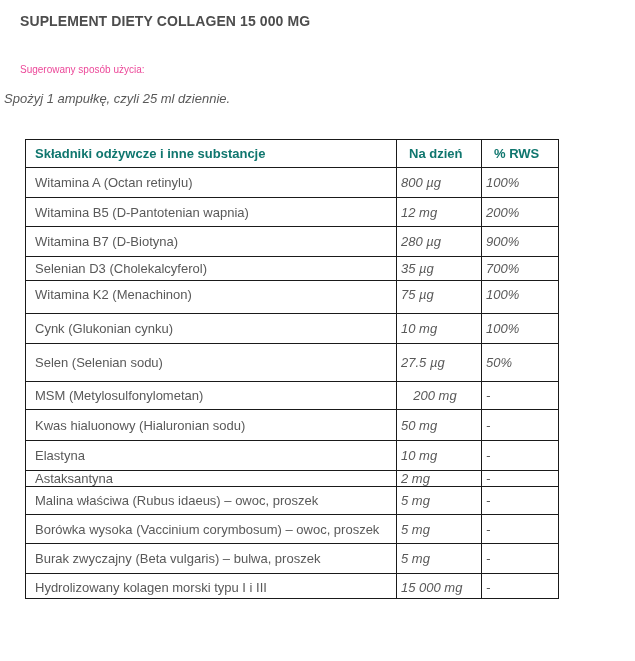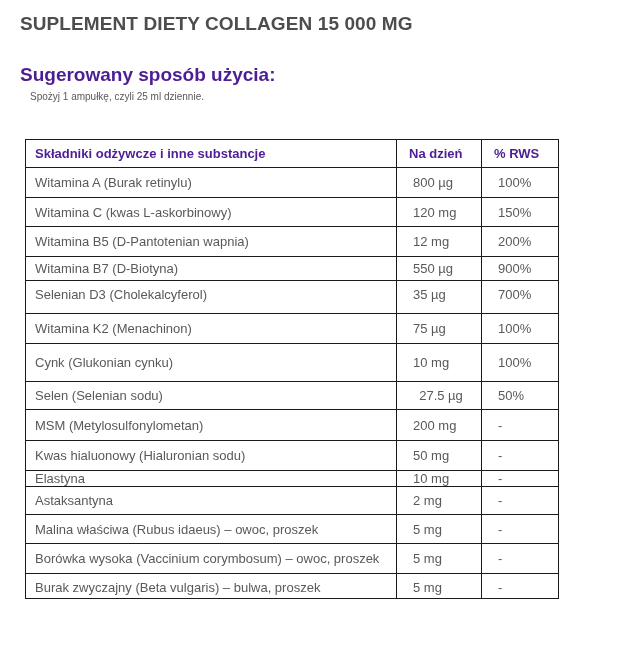--- a/index.html
+++ b/index.html
@@ -10,61 +10,61 @@
     font-family: "Liberation Sans", sans-serif;
   }
   .page {
     position: relative;
     width: 635px; height: 661px;
     background: #ffffff;
     overflow: hidden;
   }
   .doc-title {
     position: absolute; left: 20px; top: 13px;
-    font-size: 19px; font-weight: bold;
+    font-size: 14px; font-weight: bold;
     color: #4d4d4d; letter-spacing: 0.1px;
   }
   .usage-heading {
     position: absolute; left: 20px; top: 64px;
-    font-size: 19px; font-weight: bold;
-    color: #4c1d95;
+    font-size: 10px; font-weight: normal;
+    color: #ec4899;
   }
   .usage-text {
-    position: absolute; left: 30px; top: 91px;
-    font-size: 10px; color: #595959;
+    position: absolute; left: 4px; top: 91px;
+    font-size: 13px; color: #595959; font-style: italic;
   }
   table.nutrition-table {
     position: absolute; left: 25px; top: 139px;
     width: 533px;
     border-collapse: collapse;
     table-layout: fixed;
     font-size: 13px;
     color: #595959;
   }
   .nutrition-table th, .nutrition-table td {
     border: 1px solid #1a1a1a;
     overflow: hidden;
     white-space: nowrap;
   }
   .nutrition-table th {
     text-align: left;
     font-size: 13px;
     font-weight: bold;
-    color: #4c1d95;
+    color: #0f766e;
     height: 28px;
     padding: 0 2px 0 9px;
     vertical-align: middle;
   }
   .nutrition-table th.h-amount, .nutrition-table th.h-rws { padding-left: 12px; }
   .nutrition-table td {
     height: 30px;
     padding: 0 2px 0 9px;
     vertical-align: middle;
   }
-  .nutrition-table td.c-amount, .nutrition-table td.c-rws { padding-left: 16px; }
+  .nutrition-table td.c-amount, .nutrition-table td.c-rws { padding-left: 4px; font-style: italic; }
   
   tbody tr:nth-child(1)  td { height: 30px; }
   tbody tr:nth-child(2)  td { height: 29px; }
   tbody tr:nth-child(3)  td { height: 30px; }
   tbody tr:nth-child(4)  td { height: 24px; }
   tbody tr:nth-child(5)  td { height: 33px; vertical-align: top; padding-top: 6px; }
   tbody tr:nth-child(6)  td { height: 30px; }
   tbody tr:nth-child(7)  td { height: 38px; }
   tbody tr:nth-child(8)  td { height: 28px; }
   tbody tr:nth-child(9)  td { height: 31px; }
@@ -97,37 +97,32 @@
     </colgroup>
     <thead>
       <tr>
         <th class="h-name">Składniki odżywcze i inne substancje</th>
         <th class="h-amount">Na dzień</th>
         <th class="h-rws">% RWS</th>
       </tr>
     </thead>
     <tbody>
       <tr>
-        <td class="c-name">Witamina A (Burak retinylu)</td>
+        <td class="c-name">Witamina A (Octan retinylu)</td>
         <td class="c-amount">800 µg</td>
         <td class="c-rws">100%</td>
-      </tr>
-      <tr>
-        <td class="c-name">Witamina C (kwas L-askorbinowy)</td>
-        <td class="c-amount">120 mg</td>
-        <td class="c-rws">150%</td>
       </tr>
       <tr>
         <td class="c-name">Witamina B5 (D-Pantotenian wapnia)</td>
         <td class="c-amount">12 mg</td>
         <td class="c-rws">200%</td>
       </tr>
       <tr>
         <td class="c-name">Witamina B7 (D-Biotyna)</td>
-        <td class="c-amount">550 µg</td>
+        <td class="c-amount">280 µg</td>
         <td class="c-rws">900%</td>
       </tr>
       <tr>
         <td class="c-name">Selenian D3 (Cholekalcyferol)</td>
         <td class="c-amount">35 µg</td>
         <td class="c-rws">700%</td>
       </tr>
       <tr>
         <td class="c-name">Witamina K2 (Menachinon)</td>
         <td class="c-amount">75 µg</td>
@@ -171,16 +166,21 @@
       <tr>
         <td class="c-name">Borówka wysoka (Vaccinium corymbosum) – owoc, proszek</td>
         <td class="c-amount">5 mg</td>
         <td class="c-rws">-</td>
       </tr>
       <tr>
         <td class="c-name">Burak zwyczajny (Beta vulgaris) – bulwa, proszek</td>
         <td class="c-amount">5 mg</td>
         <td class="c-rws">-</td>
       </tr>
+      <tr>
+        <td class="c-name">Hydrolizowany kolagen morski typu I i III</td>
+        <td class="c-amount">15 000 mg</td>
+        <td class="c-rws">-</td>
+      </tr>
     </tbody>
   </table>
 
 </div>
 
 </body></html>

